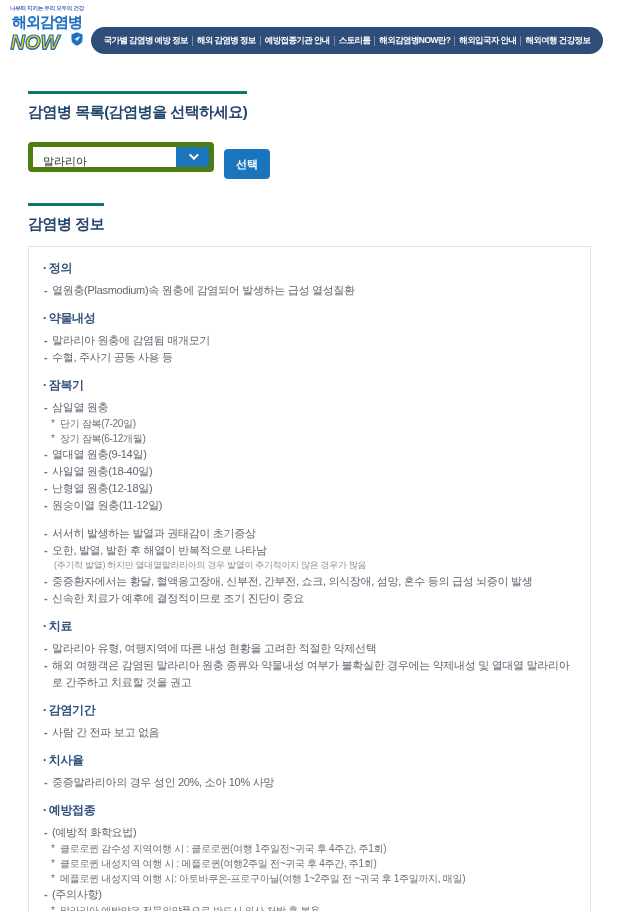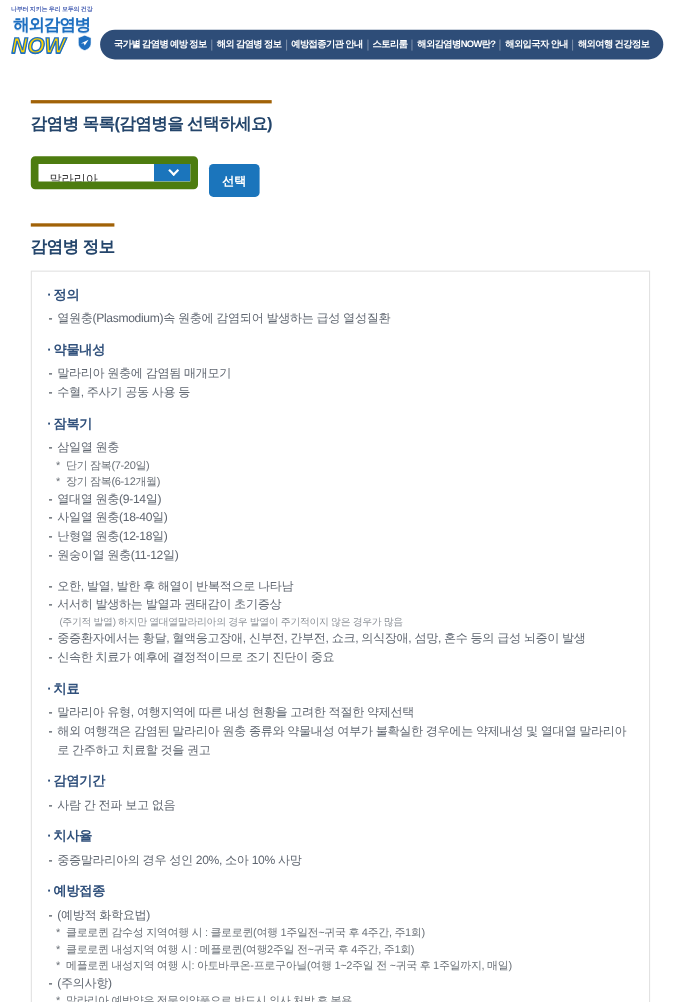--- a/index.html
+++ b/index.html
@@ -19,24 +19,24 @@
 
   .mainnav { flex:1; margin-left:5px; margin-top:22px; margin-right:2px; background:#2e4d78; border-radius:14px;
              height:27px; display:flex; align-items:center; justify-content:center; padding:0 8px; overflow:hidden; }
   .nav-item { color:#fff; font-size:8.5px; font-weight:bold; letter-spacing:-0.6px; padding:0 4px;
               white-space:nowrap; text-decoration:none; cursor:pointer; }
   .nav-sep { width:1px; height:10px; background:rgba(255,255,255,0.35); flex:none; }
 
   
   main { padding:0 28px; }
   .list-block { margin-top:37px; }
-  .blk-title { display:inline-block; border-top:3px solid #a16207; padding-top:9px;
+  .blk-title { display:inline-block; border-top:3px solid #0f766e; padding-top:9px;
                font-size:15px; font-weight:bold; color:#24456b; letter-spacing:-0.5px; }
   .form-row { margin-top:12px; display:flex; align-items:center; }
-  .select { width:152px; height:30px; border:7px solid #4d7c0f; border-radius:4px; background:#fff;
+  .select { width:186px; height:30px; border:5px solid #4d7c0f; border-radius:4px; background:#fff;
             display:flex; align-items:stretch; overflow:hidden; cursor:pointer; }
   .select-value { flex:1; font-size:11px; color:#333; padding-left:10px; line-height:28px; }
   .select-caret { width:33px; background:#1b75bc; display:flex; align-items:center; justify-content:center; }
   .chev { width:7px; height:7px; border-right:2px solid #fff; border-bottom:2px solid #fff;
           transform:rotate(45deg) translateY(-2px); }
   .btn { margin-left:10px; width:46px; height:30px; background:#1b75bc; color:#fff; border:none;
          border-radius:4px; font-size:11px; font-weight:bold; cursor:pointer; font-family:inherit;margin-top:15px; }
 
   .info-block { margin-top:24px; }
   .info-box { margin-top:12px; border:1px solid #e2e2e2; background:#fff; padding:13px 14px 60px; }
@@ -124,22 +124,22 @@
           <div class="li dash">삼일열 원충</div>
           <div class="li star">단기 잠복(7-20일)</div>
           <div class="li star">장기 잠복(6-12개월)</div>
           <div class="li dash">열대열 원충(9-14일)</div>
           <div class="li dash">사일열 원충(18-40일)</div>
           <div class="li dash">난형열 원충(12-18일)</div>
           <div class="li dash">원숭이열 원충(11-12일)</div>
         </div>
 
         <div class="sec">
+          <div class="li dash">서서히 발생하는 발열과 권태감이 초기증상</div>
           <div class="li dash">오한, 발열, 발한 후 해열이 반복적으로 나타남</div>
-          <div class="li dash">서서히 발생하는 발열과 권태감이 초기증상</div>
           <div class="li note">(주기적 발열) 하지만 열대열말라리아의 경우 발열이 주기적이지 않은 경우가 많음</div>
           <div class="li dash">중증환자에서는 황달, 혈액응고장애, 신부전, 간부전, 쇼크, 의식장애, 섬망, 혼수 등의 급성 뇌증이 발생</div>
           <div class="li dash">신속한 치료가 예후에 결정적이므로 조기 진단이 중요</div>
         </div>
 
         <div class="sec">
           <div class="sec-h">치료</div>
           <div class="li dash">말라리아 유형, 여행지역에 따른 내성 현황을 고려한 적절한 약제선택</div>
           <div class="li dash">해외 여행객은 감염된 말라리아 원충 종류와 약물내성 여부가 불확실한 경우에는 약제내성 및 열대열 말라리아로 간주하고 치료할 것을 권고</div>
         </div>

